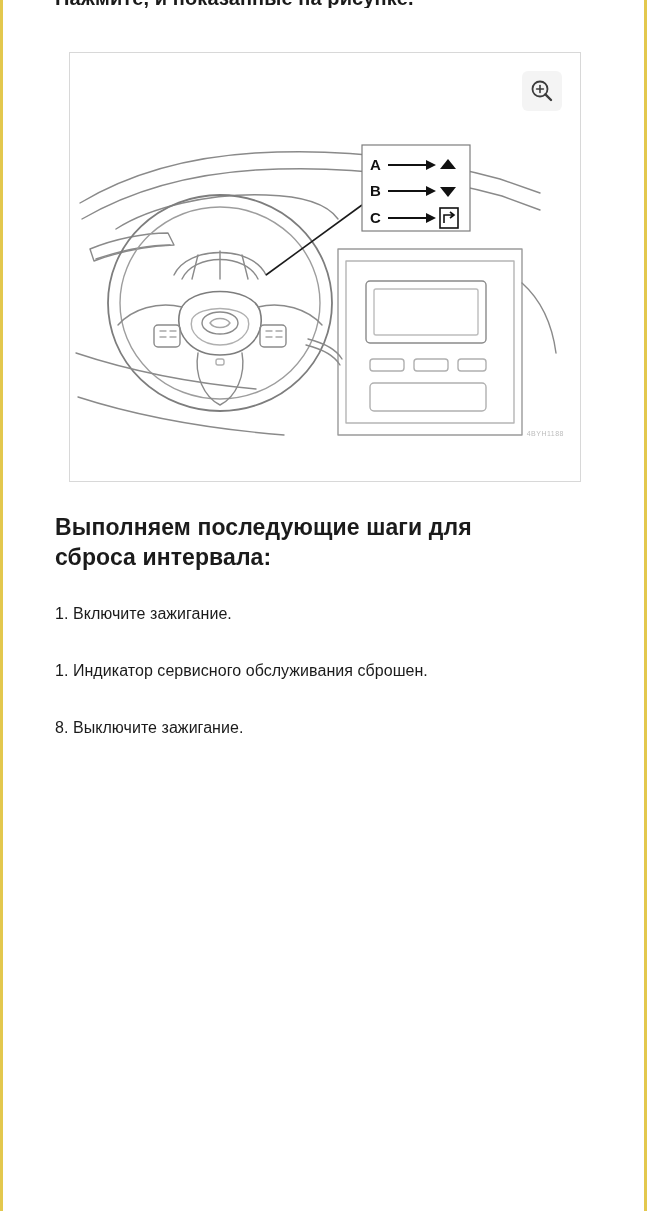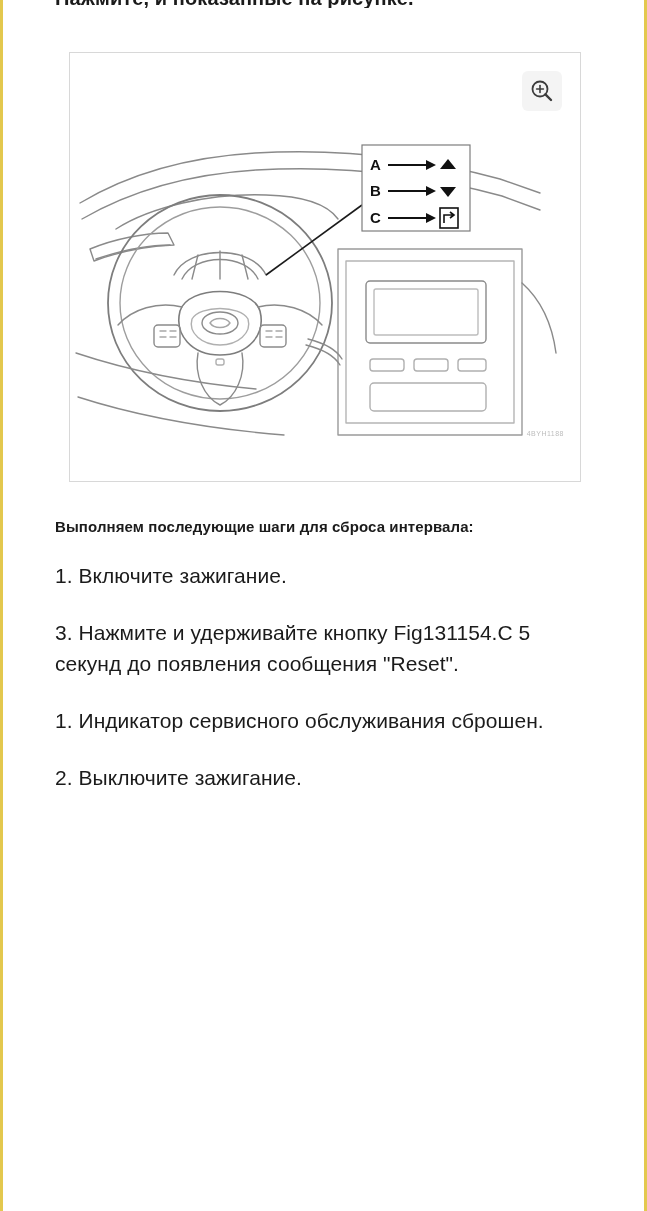--- a/index.html
+++ b/index.html
@@ -86,31 +86,31 @@
     letter-spacing: 0.5px;
   }
   
   .body-text {
     position: absolute;
     top: 512px;
     left: 52px;
     width: 556px;
   }
   h2.section-title {
-    margin: 0 0 18px 0;
-    font-size: 15px;
+    margin: 0 0 26px 0;
+    font-size: 23px;
     line-height: 30px;
     font-weight: bold;
     color: #1b1b1b;
     letter-spacing: 0.1px;
     max-width: 500px;
   }
   p.step {
     margin: 0 0 26px 0;
-    font-size: 21px;
+    font-size: 16px;
     line-height: 31px;
     color: #1b1b1b;
     letter-spacing: 0.05px;
     max-width: 545px;
   }
   p.step:last-child { margin-bottom: 0; }
 </style>
 </head>
 <body>
 
@@ -209,19 +209,18 @@
           <line x1="7.6" y1="11" x2="14.4" y2="11" stroke="#3c3c3c" stroke-width="1.6" stroke-linecap="round"></line>
           <line x1="11" y1="7.6" x2="11" y2="14.4" stroke="#3c3c3c" stroke-width="1.6" stroke-linecap="round"></line>
         </svg>
       </div>
     </div>
 
     <div class="body-text">
       <h2 class="section-title">Выполняем последующие шаги для сброса интервала:</h2>
 
       <p class="step">1. Включите зажигание.</p>
-      <p class="step">3. Нажмите и удерживайте кнопку Fig131154.C 5 секунд до появления сообщения "Reset".</p>
       <p class="step">1. Индикатор сервисного обслуживания сброшен.</p>
-      <p class="step">2. Выключите зажигание.</p>
+      <p class="step">8. Выключите зажигание.</p>
     </div>
 
   </div>
 </div>
 
 </body></html>

